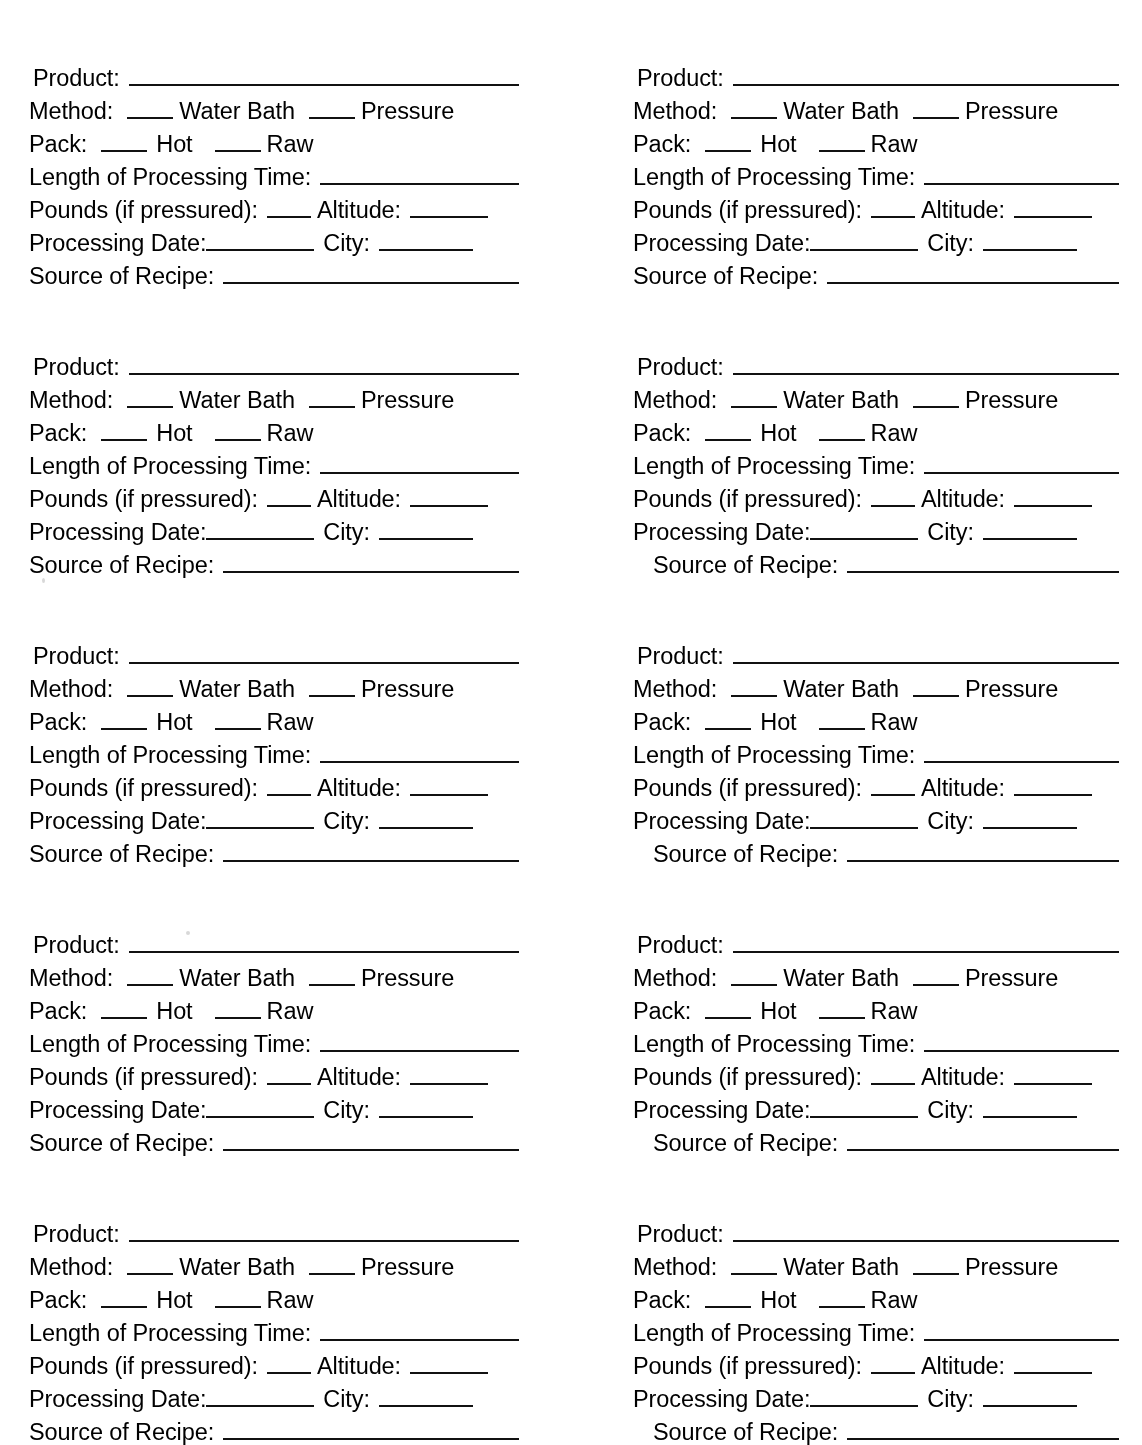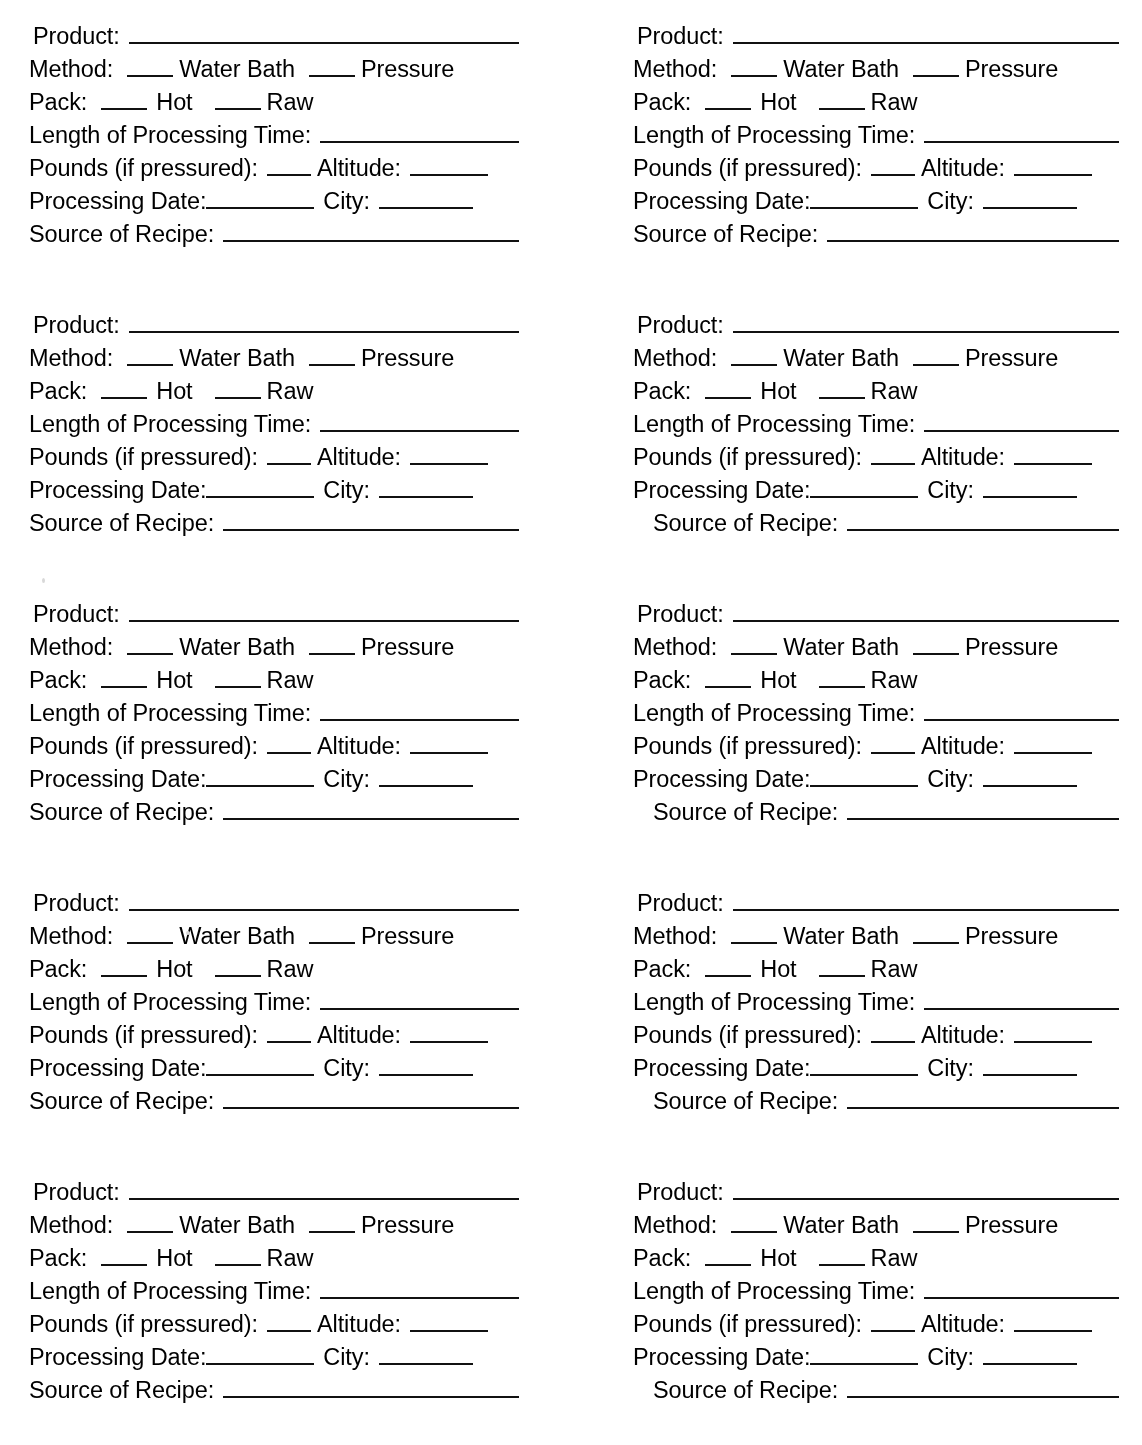--- a/index.html
+++ b/index.html
@@ -78,21 +78,21 @@
   .b-alt    { width: 78px; }
   .b-date   { width: 108px; }
   .b-city   { width: 94px; }
 
   .sp-xs { width: 6px; }
   .sp-s  { width: 9px; }
   .sp-m  { width: 14px; }
   .sp-l  { width: 22px; }
 
   
-  .line-product { padding-left: 4px; }
+  .line-product { padding-left: 4px; margin-top: 42px; }
   
   .indent-source { padding-left: 20px; }
 
   
   .speck {
     position: absolute;
     background: #d8d8d8;
     border-radius: 50%;
     pointer-events: none;
   }

